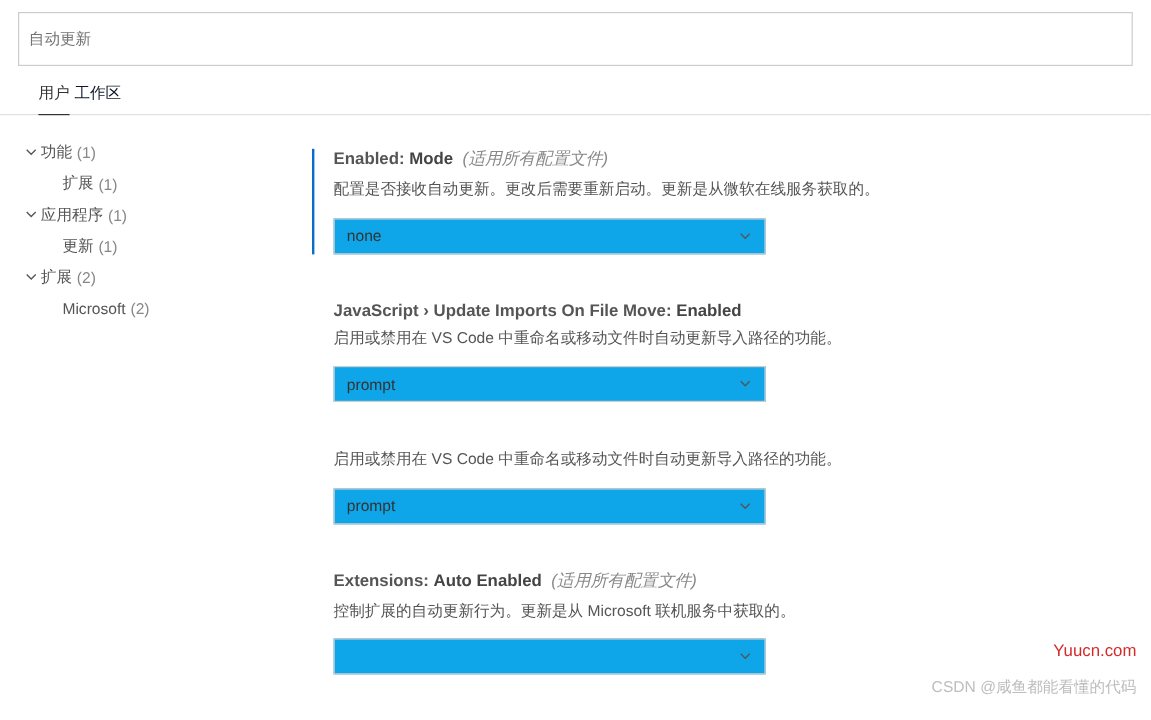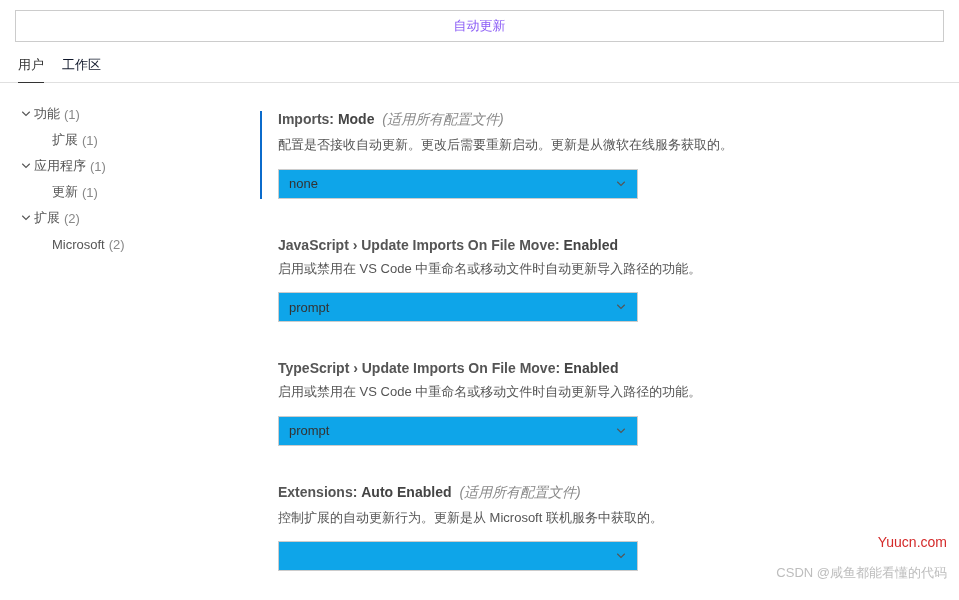--- a/index.html
+++ b/index.html
@@ -11,33 +11,32 @@
       width: 959px;
       height: 600px;
       overflow: hidden;
       position: relative;
     }
     .search-wrap {
       padding: 10px 15px 0 15px;
     }
     .search-input {
       width: 100%;
-      height: 32px;
+      height: 45px;
       border: 1px solid #ccc;
       padding: 4px 8px;
       font-size: 13px;
-      color: #8b5cf6;
+      color: #737373;
       outline: none;
       font-family: inherit;
-      text-align: center;
     }
     .tabs {
       display: flex;
-      gap: 18px;
-      padding: 14px 18px 0 18px;
+      gap: 4px;
+      padding: 14px 18px 0 32px;
       border-bottom: 1px solid #e0e0e0;
     }
     .tab {
       padding-bottom: 8px;
       font-size: 13px;
       color: #0f172a;
       cursor: pointer;
       border-bottom: 1px solid transparent;
       margin-bottom: -1px;
     }
@@ -192,21 +191,21 @@
     <div class="toc-row child">
       <span>Microsoft</span>
       <span class="cnt">(2)</span>
     </div>
   </div>
 
   <div class="settings">
 
     <div class="setting modified">
       <div class="title-line">
-        <span class="crumb">Imports: </span><span class="name">Mode</span>
+        <span class="crumb">Enabled: </span><span class="name">Mode</span>
         <span class="scope">(适用所有配置文件)</span>
       </div>
       <div class="desc">配置是否接收自动更新。更改后需要重新启动。更新是从微软在线服务获取的。</div>
       <div class="select">
         <span>none</span>
         <span class="caret">
           <svg viewBox="0 0 16 16">
               <path d="M3 5 L8 10 L13 5" fill="none" stroke="currentColor" stroke-width="1.5"></path>
             </svg>
         </span>
@@ -222,23 +221,20 @@
         <span>prompt</span>
         <span class="caret">
           <svg viewBox="0 0 16 16">
               <path d="M3 5 L8 10 L13 5" fill="none" stroke="currentColor" stroke-width="1.5"></path>
             </svg>
         </span>
       </div>
     </div>
 
     <div class="setting">
-      <div class="title-line">
-        <span class="crumb">TypeScript › Update Imports On File Move: </span><span class="name">Enabled</span>
-      </div>
       <div class="desc">启用或禁用在 VS Code 中重命名或移动文件时自动更新导入路径的功能。</div>
       <div class="select">
         <span>prompt</span>
         <span class="caret">
           <svg viewBox="0 0 16 16">
               <path d="M3 5 L8 10 L13 5" fill="none" stroke="currentColor" stroke-width="1.5"></path>
             </svg>
         </span>
       </div>
     </div>

